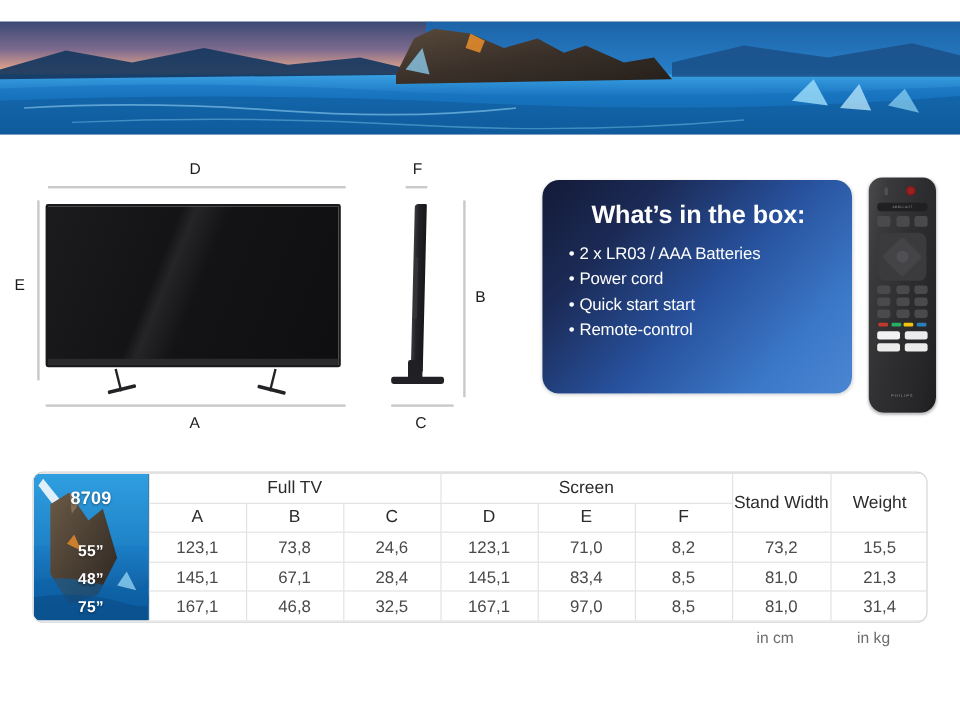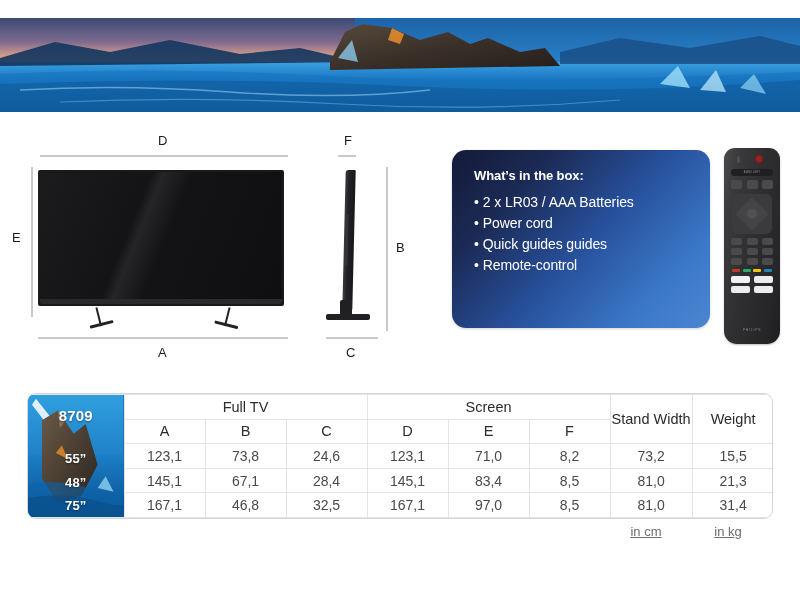--- a/index.html
+++ b/index.html
@@ -76,22 +76,23 @@
   
   .box-card {
     position:absolute; left:452px; top:150px; width:258px; height:178px;
     border-radius: 14px;
     background: linear-gradient(133deg,#141a38 0%, #1b2a55 24%, #27509b 52%, #3b78c8 80%, #4b86d2 100%);
     padding: 18px 20px 10px 22px;
     color:#ffffff;
     box-shadow: 0 1px 3px rgba(0,0,0,.18);
   }
   .box-title {
-    font-size: 13px; font-weight: 700; letter-spacing:-.1px;
+    font-size: 21px; font-weight: 700; letter-spacing:-.1px;
     margin-bottom: 9px;
+    text-align: center;
   }
   .box-list { list-style:none; }
   .box-list li {
     font-size: 14px; line-height: 21px; font-weight: 400;
     letter-spacing:-.1px; white-space:nowrap;
   }
   .box-list li .bul { margin-right:4px; }
 
   
   .remote { position:absolute; left:724px; top:148px; width:56px; height:196px; }
@@ -157,21 +158,21 @@
   .thumb-txt{
     position:absolute; width:100%; text-align:center; color:#ffffff;
     font-weight:700; text-shadow:0 1px 2px rgba(0,0,0,.45);
     letter-spacing:.2px;
   }
   .thumb-model{ top:12px; font-size:15px; }
   .thumb-s1{ top:56px; font-size:13px; }
   .thumb-s2{ top:80px; font-size:13px; }
   .thumb-s3{ top:103px; font-size:13px; }
 
-  .units{ position:absolute; top:524px; font-size:13px; color:#6d6d6d; text-align:center;text-decoration:underline; }
+  .units{ position:absolute; top:524px; font-size:13px; color:#6d6d6d; text-align:center; }
   .units.cm{ left:612px; width:68px; }
   .units.kg{ left:690px; width:76px; }
 </style>
 </head>
 <body>
 
 <div id="page">
 
   <div class="banner">
     <svg viewBox="0 0 800 94" preserveAspectRatio="none">
@@ -251,21 +252,21 @@
   <div class="box-card">
     <div class="box-title">What’s in the box:</div>
     <ul class="box-list">
       <li>
         <span class="bul">•</span><span>2 x LR03 / AAA Batteries</span>
       </li>
       <li>
         <span class="bul">•</span><span>Power cord</span>
       </li>
       <li>
-        <span class="bul">•</span><span>Quick guides guides</span>
+        <span class="bul">•</span><span>Quick start start</span>
       </li>
       <li>
         <span class="bul">•</span><span>Remote-control</span>
       </li>
     </ul>
   </div>
 
   <div class="remote">
     <div class="remote-body">
       <div class="r-mic"></div>

